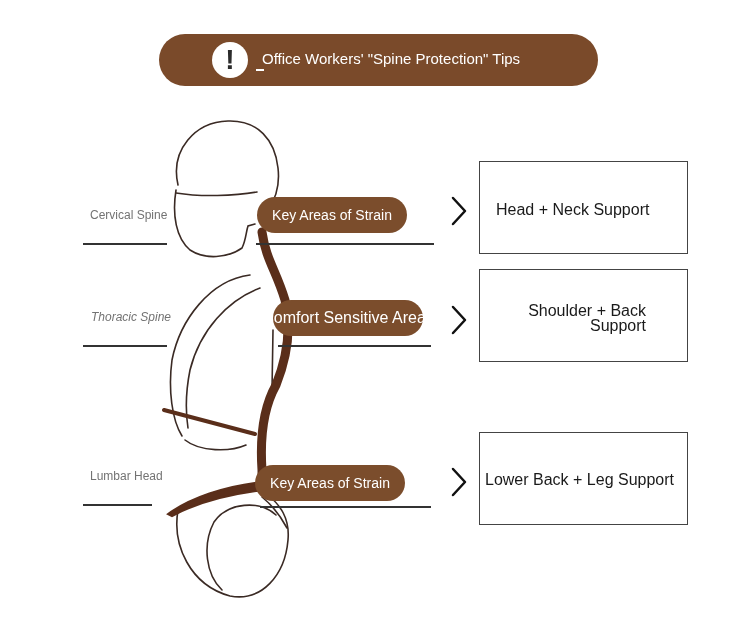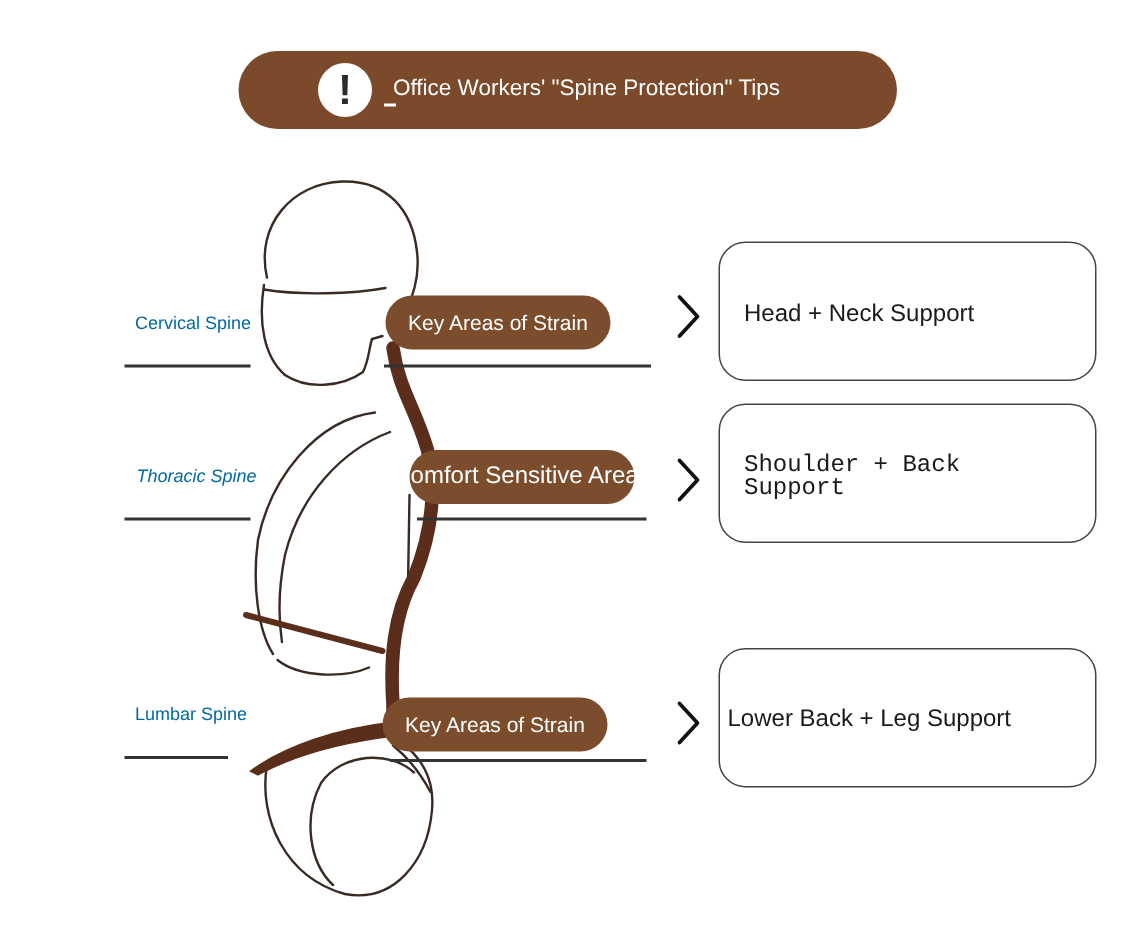--- a/index.html
+++ b/index.html
@@ -8,32 +8,32 @@
   .banner { position: absolute; left: 159px; top: 34px; width: 439px; height: 52px;
             border-radius: 26px; background: #7a4a2a; display: flex; align-items: center; }
   .banner .alert { position: absolute; left: 53px; top: 8px; width: 36px; height: 36px;
             border-radius: 50%; background: #ffffff; display: flex; align-items: center; justify-content: center; }
   .banner .alert span { color: #2b2b2b; font-weight: bold; font-size: 28px; line-height: 1; }
   .banner .title { position: absolute; left: 103px; top: 16px; color: #ffffff; font-size: 15px; white-space: nowrap; }
   .banner .title::before { content: ""; position: absolute; left: -6px; bottom: -4px; width: 8px; height: 2px; background: #ffffff; }
 
   svg.figure { position: absolute; left: 0; top: 0; }
 
-  .spine-label { position: absolute; font-size: 12px; color: #0369a1; white-space: nowrap; }
+  .spine-label { position: absolute; font-size: 12px; color: #737373; white-space: nowrap; }
   .rule { position: absolute; height: 1.5px; background: #333; }
 
   .pill { position: absolute; height: 36px; border-radius: 18px; background: #7b4d2c;
           color: #ffffff; display: flex; align-items: center; justify-content: center;
           font-size: 14px; white-space: nowrap; }
   .pill.small { font-size: 16px; }
 
   .chev { position: absolute; width: 18px; height: 30px; }
 
-  .box { position: absolute; left: 479px; width: 252px; height: 93px; border: 1.5px solid #444;
-         border-radius: 18px; background: #fff; box-sizing: border-box; }
+  .box { position: absolute; left: 479px; width: 209px; height: 93px; border: 1.5px solid #444;
+         border-radius: 0; background: #fff; box-sizing: border-box; text-align: right; }
   .box .txt { position: absolute; font-size: 16px; color: #1a1a1a; line-height: 15px; }
 </style>
 </head>
 <body>
 
 <div class="banner">
   <div class="alert">
       <span>!</span>
     </div>
   <div class="title">Office Workers' "Spine Protection" Tips</div>
@@ -74,24 +74,24 @@
 </div>
 
 <div class="spine-label" style="left:91px; top:310px;font-style:italic;">Thoracic Spine</div>
 <div class="rule" style="left:83px; top:345px; width:84px;"></div>
 <div class="rule" style="left:278px; top:345px; width:153px;"></div>
 <div class="pill small" style="left:273px; top:300px; width:150px;">Comfort Sensitive Areas</div>
 <svg class="chev" style="left:450px; top:305px;" viewBox="0 0 18 30">
   <path d="M3 2 L15 15 L3 28" fill="none" stroke="#111" stroke-width="2.5" stroke-linecap="round" stroke-linejoin="round"></path>
 </svg>
 <div class="box" style="top:269px;">
-  <div class="txt" style="left:16px; top:33px; width:150px;font-family:Liberation Mono, monospace;">Shoulder + Back Support</div>
+  <div class="txt" style="left:16px; top:33px; width:150px;">Shoulder + Back Support</div>
 </div>
 
-<div class="spine-label" style="left:90px; top:469px;">Lumbar Spine</div>
+<div class="spine-label" style="left:90px; top:469px;">Lumbar Head</div>
 <div class="rule" style="left:83px; top:504px; width:69px;"></div>
 <div class="rule" style="left:260px; top:506px; width:171px;"></div>
 <div class="pill" style="left:255px; top:465px; width:150px;">Key Areas of Strain</div>
 <svg class="chev" style="left:450px; top:467px;" viewBox="0 0 18 30">
   <path d="M3 2 L15 15 L3 28" fill="none" stroke="#111" stroke-width="2.5" stroke-linecap="round" stroke-linejoin="round"></path>
 </svg>
 <div class="box" style="top:432px;">
   <div class="txt" style="left:5px; top:39px;">Lower Back + Leg Support</div>
 </div>
 

